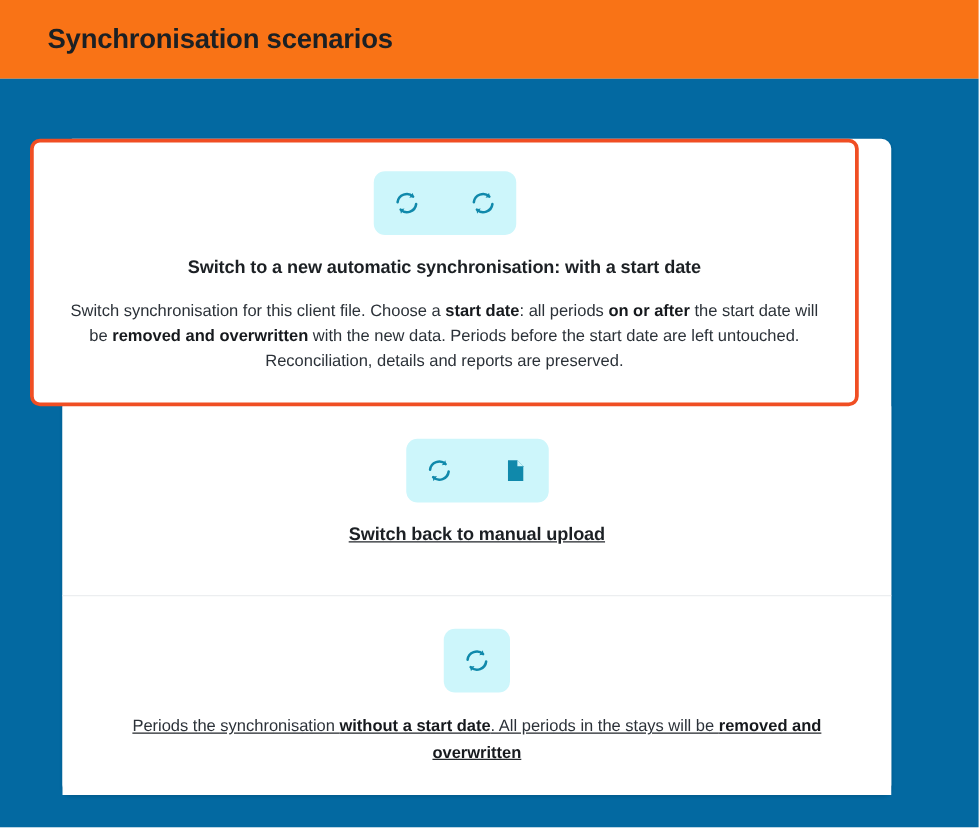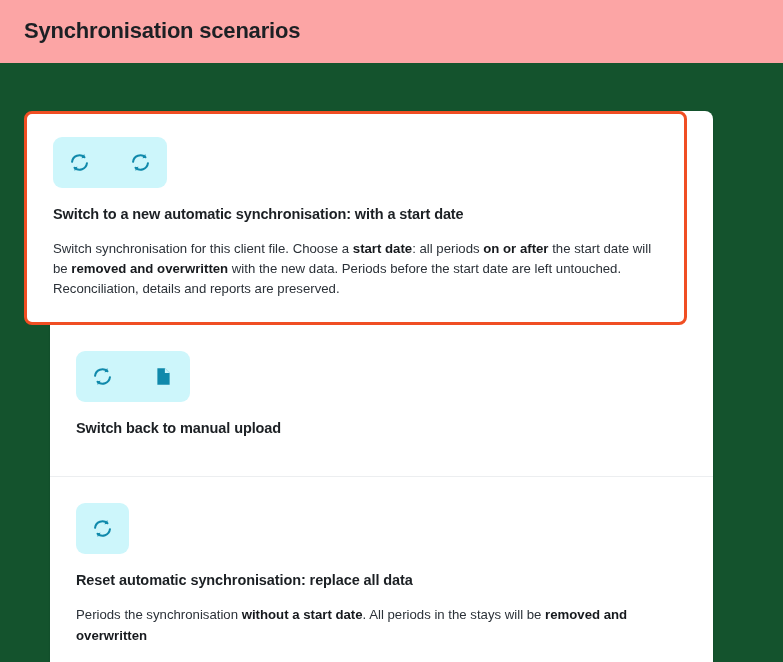--- a/index.html
+++ b/index.html
@@ -13,59 +13,61 @@
   body {
     font-family: "Liberation Sans", "DejaVu Sans", sans-serif;
     background: #f4f4f5;
     color: #22262b;
     -webkit-font-smoothing: antialiased;
   }
 
   
   .page-header {
     height: 63px;
-    background: #fca5a5;
+    background: #f97316;
     display: flex;
     align-items: center;
-    padding: 0 0 0 24px;
+    padding: 0 0 0 38px;
   }
 
   .page-title {
     font-size: 22px;
     font-weight: 700;
     letter-spacing: -0.2px;
     color: #1c2024;
     line-height: 1.2;
   }
 
   
   .page-body {
-    background: #14532d;
+    background: #0369a1;
     height: 599px;
     padding: 49px 0 0 50px;
+    text-align: center;
   }
 
   .panel {
     width: 663px;
     background: #ffffff;
     border-radius: 8px;
     box-shadow: 0 1px 2px rgba(16, 24, 40, 0.06),
                 0 1px 3px rgba(16, 24, 40, 0.08);
     position: relative;
   }
 
   
   .scenario {
     padding: 26px 26px 24px 26px;
     position: relative;
     background: #ffffff;
   }
 
   .scenario + .scenario {
     border-top: 1px solid #eceef0;
+    text-decoration: underline;
   }
 
   
   .scenario.is-highlighted {
     border: 3px solid #f04e23;
     border-radius: 8px;
     margin: -1px -26px 0 -26px;
     width: 663px;
     padding: 23px 26px 22px 26px;
     z-index: 2;
@@ -149,21 +151,21 @@
                 <use href="#sym-document-icon"></use>
               </svg>
             </span>
           </div><div class="scenario-title">Switch back to manual upload</div></div>
         <div class="scenario"><div class="icon-badge">
             <span class="badge-icon">
               <svg>
                 <use href="#sym-sync-icon"></use>
               </svg>
             </span>
-          </div><div class="scenario-title">Reset automatic synchronisation: replace all data</div><p class="scenario-desc"><span>Periods the synchronisation </span><b>without a start date</b><span>. All periods in the stays will be </span><b>removed and overwritten</b></p></div>
+          </div><p class="scenario-desc"><span>Periods the synchronisation </span><b>without a start date</b><span>. All periods in the stays will be </span><b>removed and overwritten</b></p></div>
       </div>
   </section>
 </main>
 
 <svg width="0" height="0" style="position:absolute" aria-hidden="true">
   <defs>
     <symbol id="sym-sync-icon" viewBox="0 0 24 24">
       <path d="M3.5 11.2a8.5 8.5 0 0 1 14.2-5.2" fill="none" stroke="currentColor" stroke-width="2.3" stroke-linecap="round"></path>
       <path d="M20.5 12.8a8.5 8.5 0 0 1-14.2 5.2" fill="none" stroke="currentColor" stroke-width="2.3" stroke-linecap="round"></path>
       <path d="M17.4 2.4l0.9 4.1-4.1 0.6z" fill="currentColor"></path>

